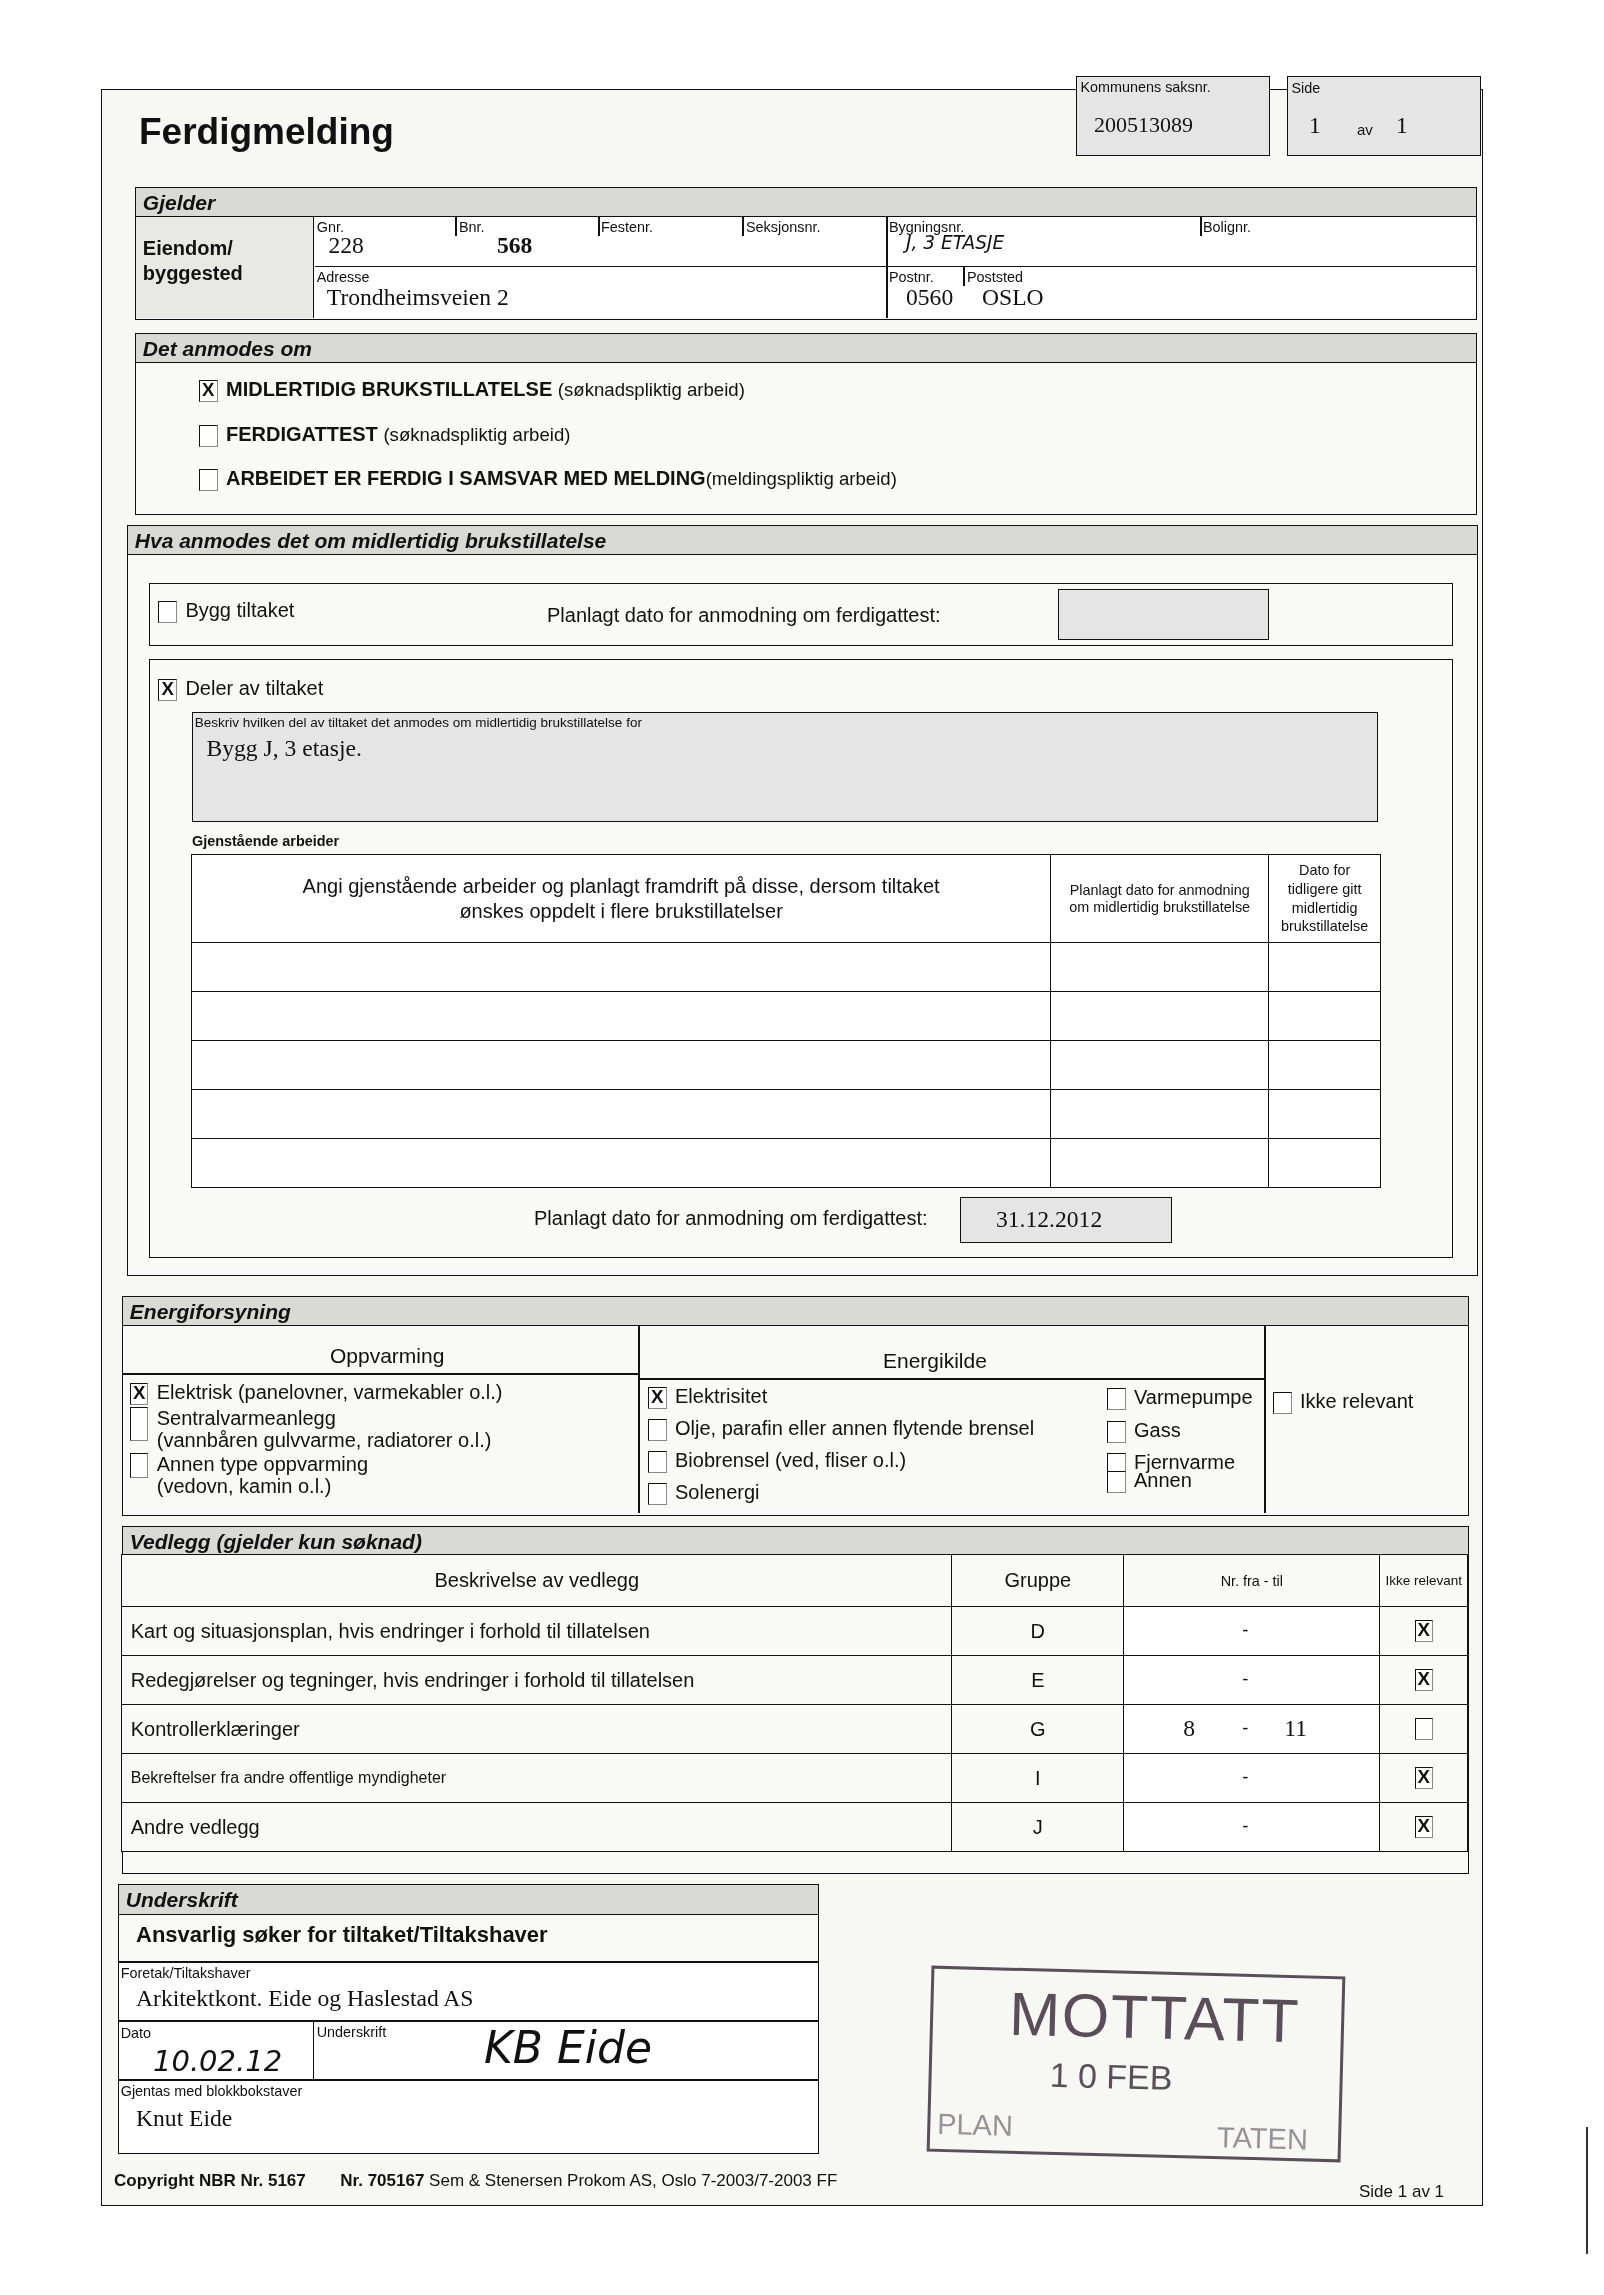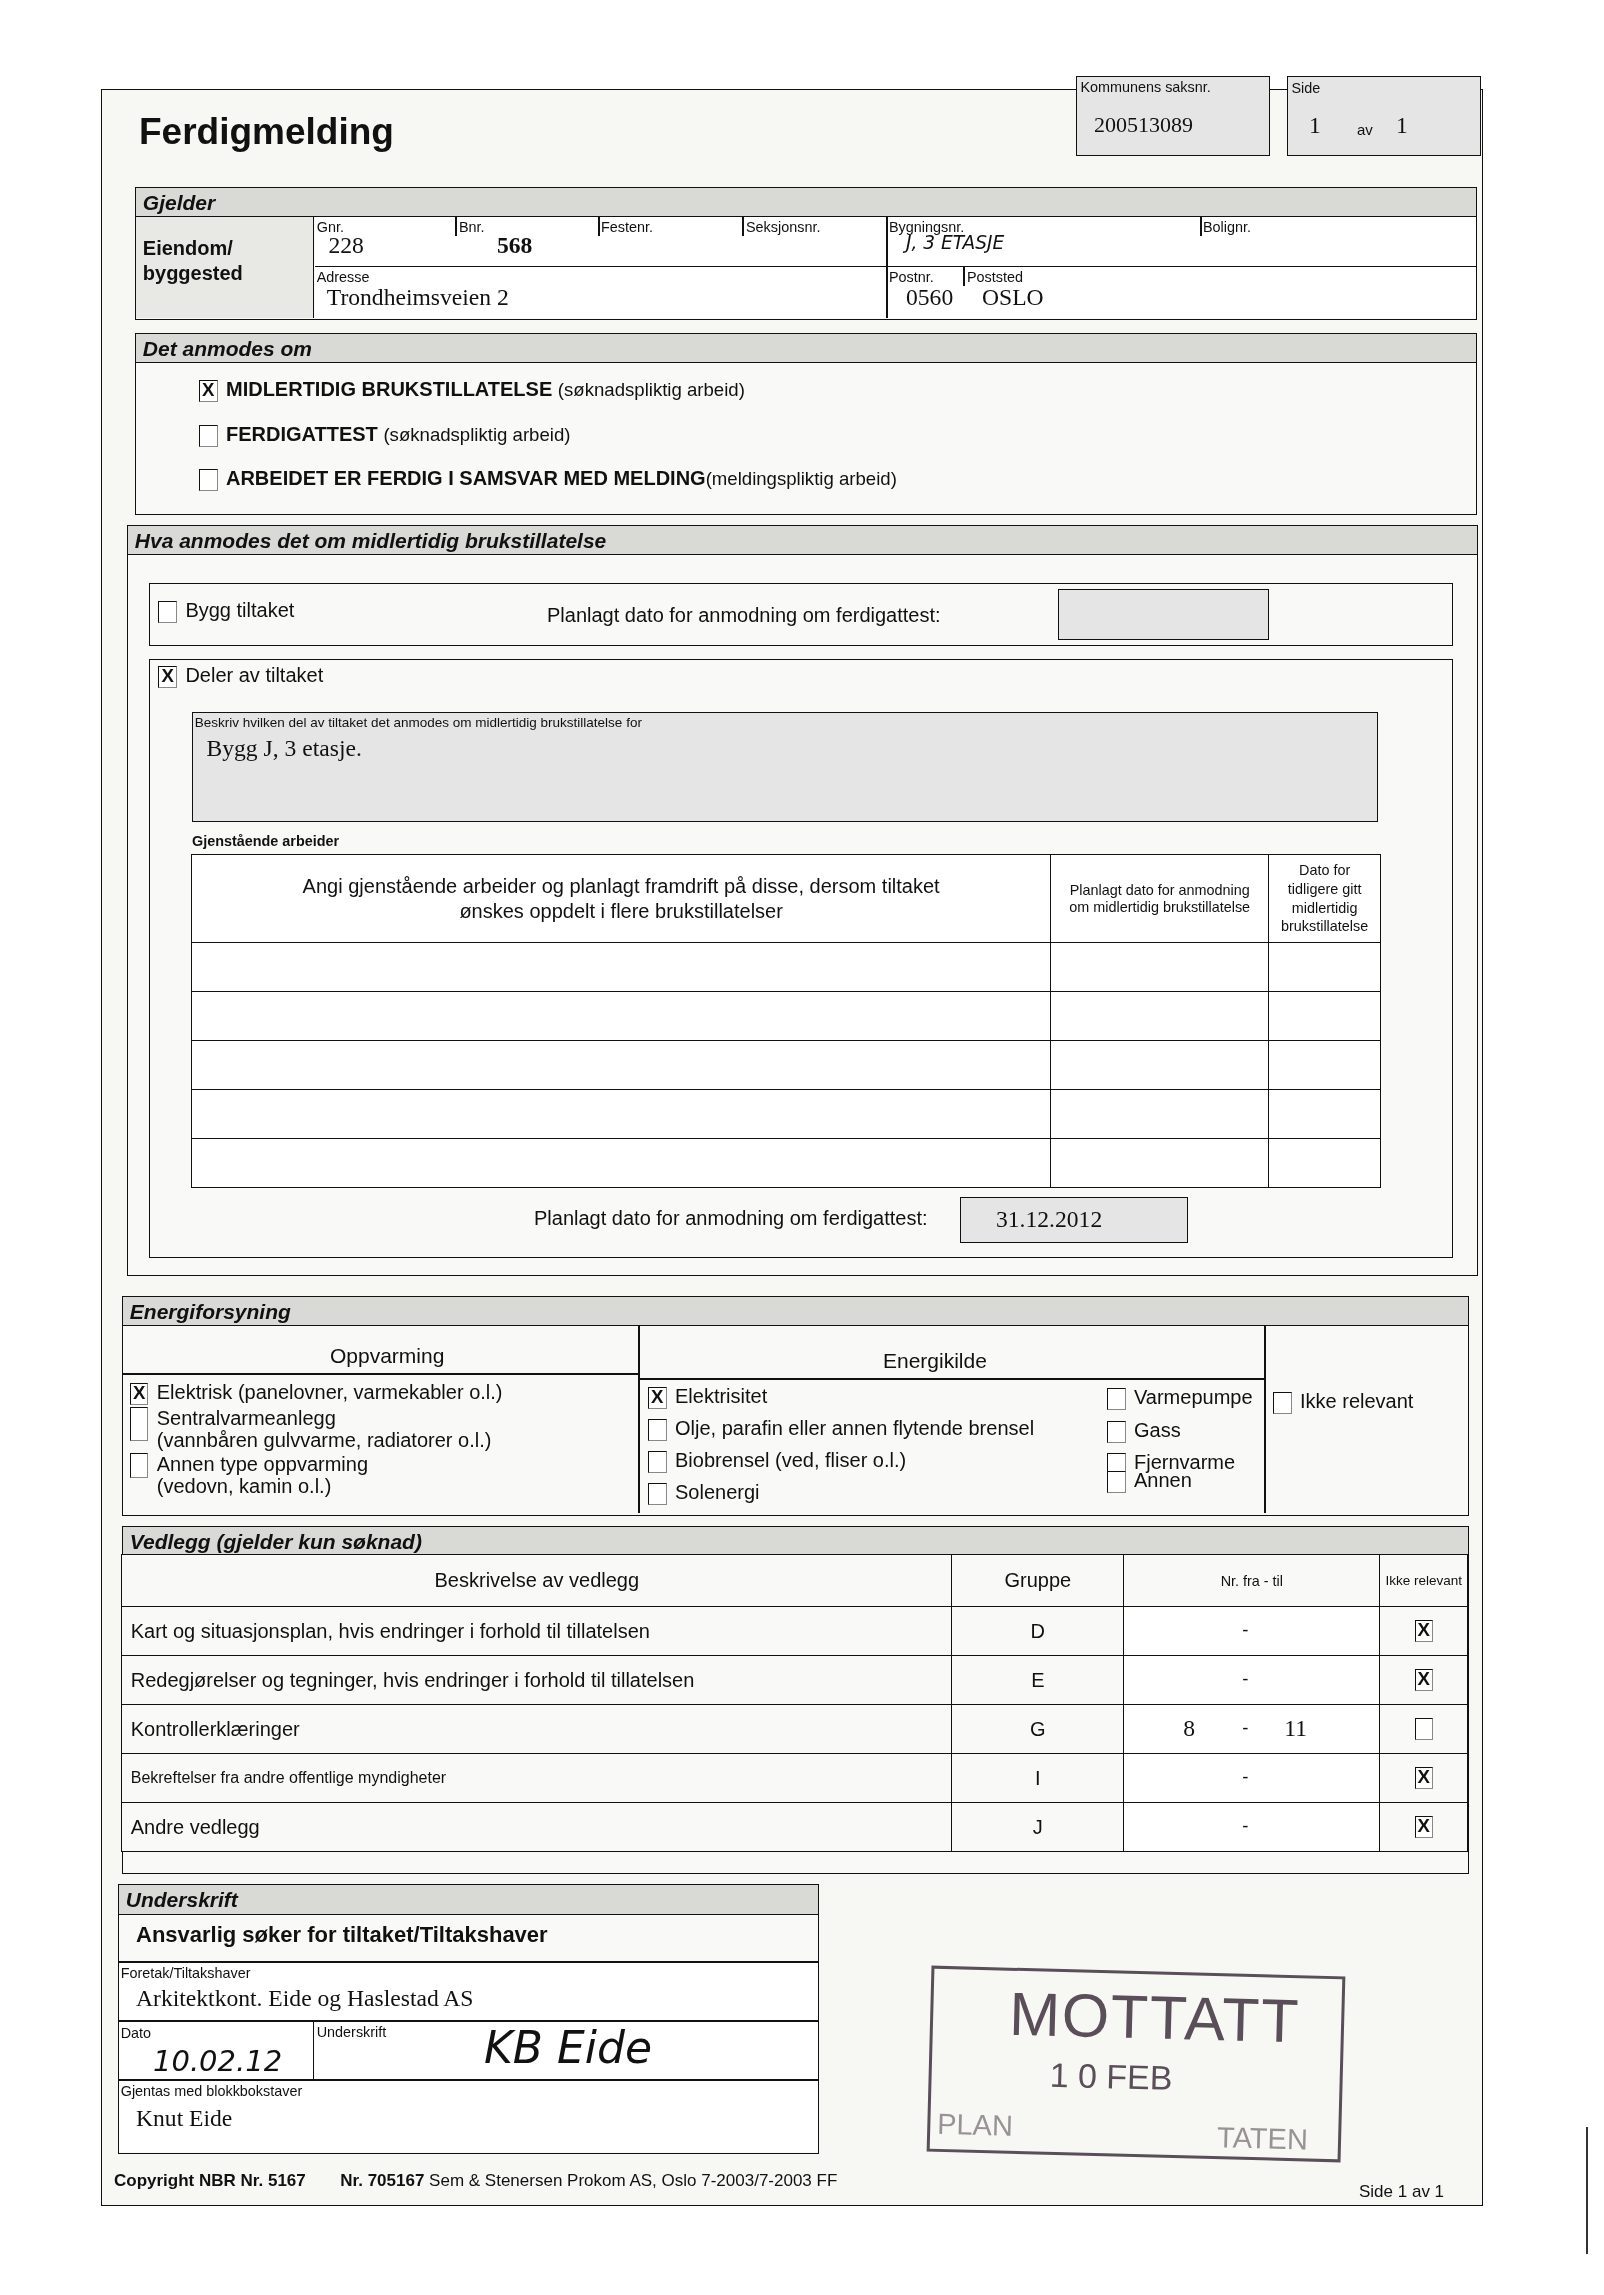--- a/index.html
+++ b/index.html
@@ -105,21 +105,21 @@
   <div class="box" style="left:21px;top:57px;width:1304px;height:63px;background:#f9f9f7;">
     <div class="opt" style="left:8.4px;top:15px;">
       <span class="cb" aria-checked="false"></span><span>Bygg tiltaket</span>
     </div>
     <div class="abs" style="left:397px;top:20px;font-size:20px;">Planlagt dato for anmodning om ferdigattest:</div>
     <div class="box" style="left:908px;top:5px;width:211px;height:51px;">
       <span class="abs val" style="left:17px;top:10px;"></span>
     </div>
   </div>
   <div class="box" style="left:21px;top:133px;width:1304px;height:599px;background:#f9f9f7;">
-    <div class="opt" style="left:8.4px;top:4px;">
+    <div class="opt" style="left:8.4px;top:17px;">
       <span class="cb" aria-checked="true">X</span><span>Deler av tiltaket</span>
     </div>
     <div class="box" style="left:42px;top:52px;width:1186px;height:110px;">
       <div class="abs" style="left:1.7px;top:1.7px;font-size:13.5px;">Beskriv hvilken del av tiltaket det anmodes om midlertidig brukstillatelse for</div>
       <div class="abs val" style="left:13.5px;top:22px;">Bygg J, 3 etasje.</div>
     </div>
     <div class="abs" style="left:42px;top:173px;font-size:14.4px;font-weight:bold;">Gjenstående arbeider</div>
     <table class="grid" style="left:41px;top:194px;width:1190px;background:#fff;">
       <tbody>
           <tr style="height:88px;">
@@ -148,21 +148,21 @@
             <td></td>
           </tr>
       <tr style="height:49px;">
             <td></td>
             <td></td>
             <td></td>
           </tr>
     </tbody>
       </table>
     <div class="abs" style="left:384px;top:547px;font-size:20px;">Planlagt dato for anmodning om ferdigattest:</div>
-    <div class="box" style="left:810px;top:537px;width:228px;height:46px;">
+    <div class="box" style="left:810px;top:537px;width:212px;height:46px;">
       <span class="abs val" style="left:35px;top:8.4px;">31.12.2012</span>
     </div>
   </div>
 </div>
 
 <div class="section" style="left:122px;top:1296px;width:1347px;height:220px;">
   <div class="shead">Energiforsyning</div>
   <div class="vline" style="left:515px;top:29px;height:187px;"></div>
   <div class="vline" style="left:1141px;top:29px;height:187px;"></div>
   <div class="hline" style="left:0;top:76px;width:515px;"></div>

